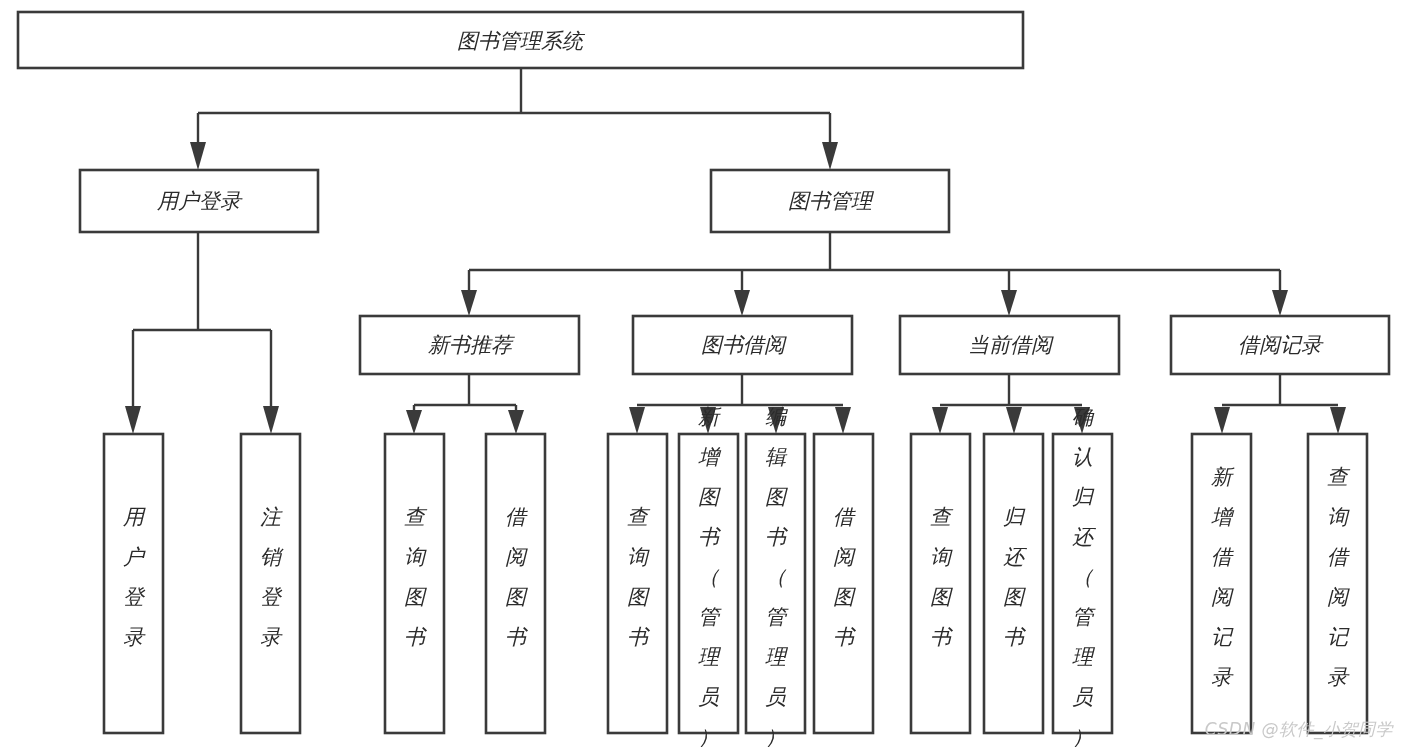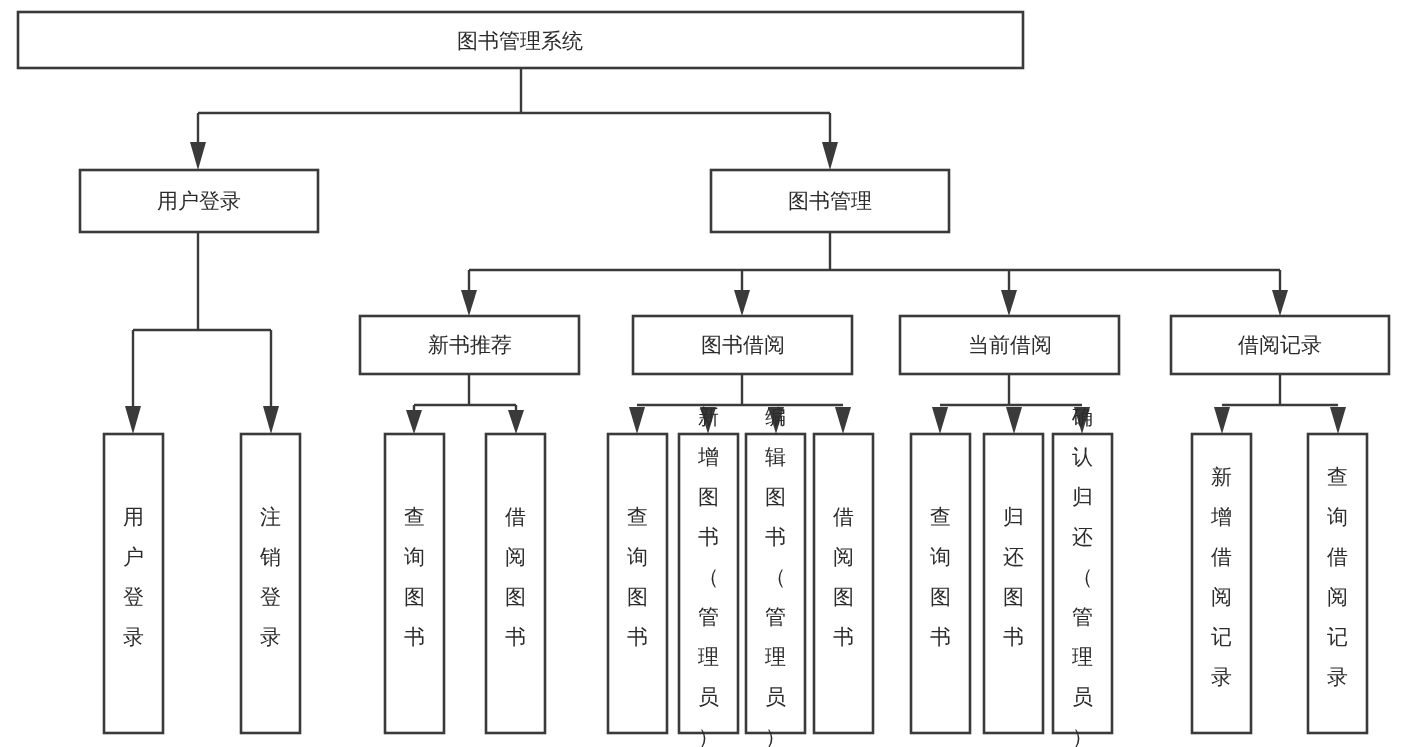--- a/index.html
+++ b/index.html
@@ -11,20 +11,21 @@
     width: 1405px;
     height: 747px;
     font-family: "DejaVu Sans", "Liberation Sans", sans-serif;
     overflow: hidden;
   }
   #diagram-root {
     position: relative;
     width: 1405px;
     height: 747px;
     background: #ffffff;
+    font-style: italic;
   }
   svg.diagram-canvas {
     position: absolute;
     left: 0;
     top: 0;
     width: 1405px;
     height: 747px;
     display: block;
   }
   .node-box {
@@ -207,13 +208,14 @@
           <rect class="node-box" x="1192" y="434" width="59" height="299"></rect>
           <text class="node-label-leaf" x="1221.5" y="483.5"><tspan x="1221.5" dy="0">新</tspan><tspan x="1221.5" dy="40">增</tspan><tspan x="1221.5" dy="40">借</tspan><tspan x="1221.5" dy="40">阅</tspan><tspan x="1221.5" dy="40">记</tspan><tspan x="1221.5" dy="40">录</tspan></text>
         </g>
         <g>
           <rect class="node-box" x="1308" y="434" width="59" height="299"></rect>
           <text class="node-label-leaf" x="1337.5" y="483.5"><tspan x="1337.5" dy="0">查</tspan><tspan x="1337.5" dy="40">询</tspan><tspan x="1337.5" dy="40">借</tspan><tspan x="1337.5" dy="40">阅</tspan><tspan x="1337.5" dy="40">记</tspan><tspan x="1337.5" dy="40">录</tspan></text>
         </g>
       </g>
   </svg>
 
+  <div class="watermark-text">CSDN @软件_小贺同学</div>
 </div>
 
 </body></html>

